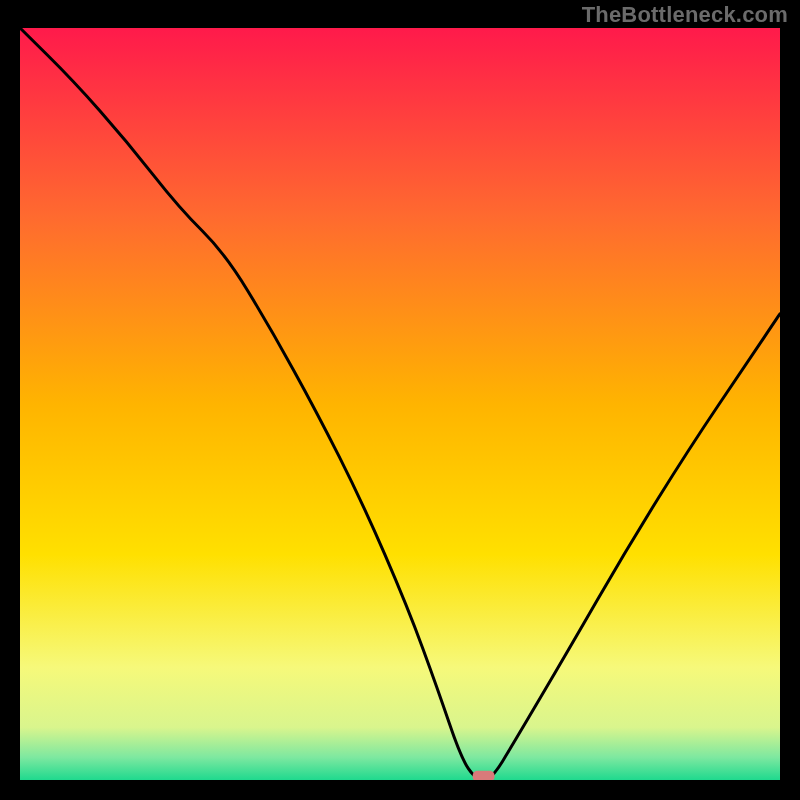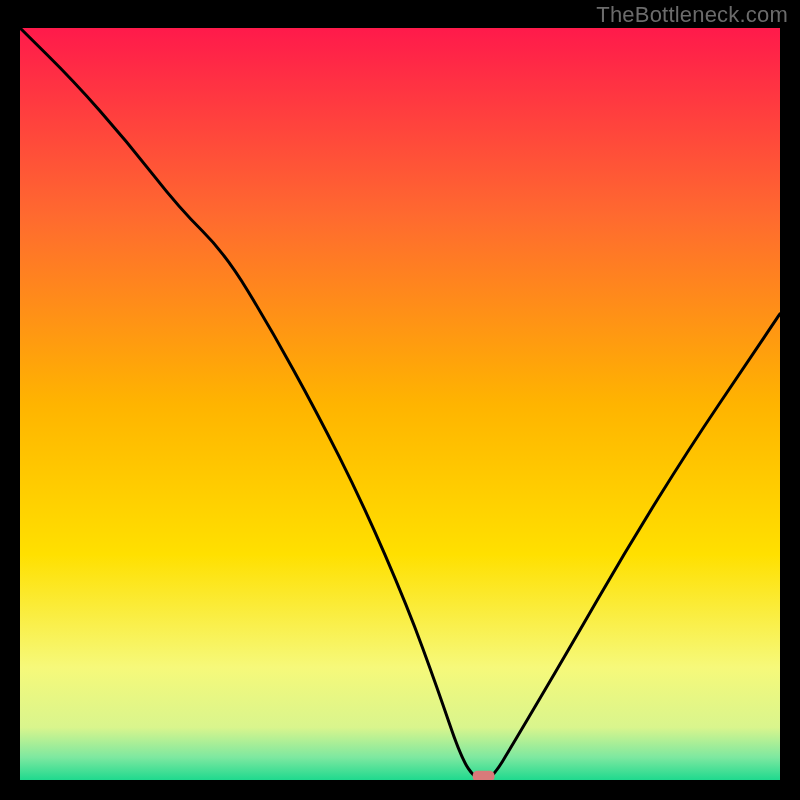--- a/index.html
+++ b/index.html
@@ -16,21 +16,21 @@
     width: 800px;
     height: 800px;
     background: #000;
   }
   .watermark {
     position: absolute;
     top: 2px;
     right: 12px;
     color: #6b6b6b;
     font-size: 22px;
-    font-weight: 400;
+    font-weight: 700;
     letter-spacing: 0.2px;
     user-select: none;
   }
   .plot {
     position: absolute;
     left: 20px;
     top: 28px;
     width: 760px;
     height: 752px;
     overflow: hidden;

